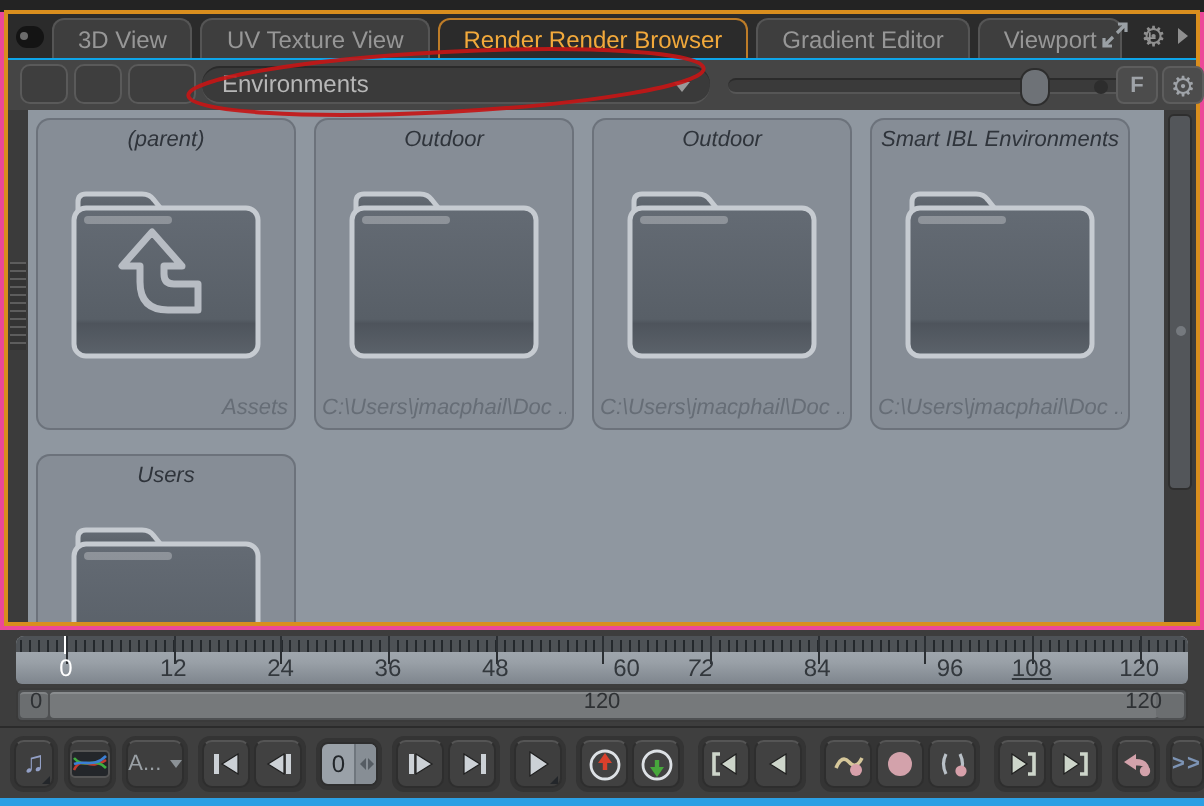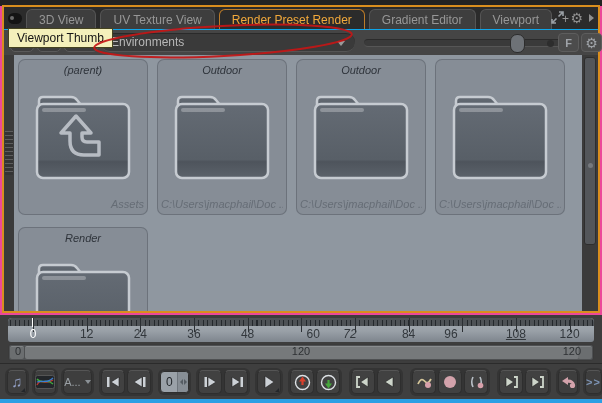--- a/index.html
+++ b/index.html
@@ -126,21 +126,21 @@
 
   <div id="top-strip" class="abs"></div>
 
   <div id="panel" class="abs">
 
     <div id="tabbar" class="abs">
       <div id="vp-thumb-widget"></div>
       <div class="tabs">
         <div class="tab">3D View</div>
         <div class="tab">UV Texture View</div>
-        <div class="tab active">Render Preset Render</div>
+        <div class="tab active">Render Render Browser</div>
         <div class="tab">Gradient Editor</div>
         <div class="tab">Viewport</div>
         <div class="tab plus">+</div>
       </div>
       <div id="tab-icons">
         <svg width="13" height="13" viewBox="0 0 13 13">
           <path d="M8 1 L12 1 L12 5 M12 1 L7.5 5.5 M5 12 L1 12 L1 8 M1 12 L5.5 7.5" stroke="#9aa0a5" stroke-width="1.6" fill="none"></path>
         </svg>
         <span class="gear">⚙</span>
         <span class="chev"></span>
@@ -216,39 +216,40 @@
       </defs>
       <path d="M8 22 L8 12 Q8 8 12 8 L40 8 Q44 8 46 11 L50 16 Z" fill="url(#fg)" stroke="#c6cbd1" stroke-width="2.5" stroke-linejoin="round"></path>
       <rect x="6" y="15" width="92" height="74" rx="6" fill="url(#fg)" stroke="#c6cbd1" stroke-width="2.5"></rect>
       <rect x="11" y="19" width="44" height="4" rx="2" fill="rgba(255,255,255,0.28)"></rect>
       <path class="folder-up-arrow" d="M45 27 L30 44 L39 44 L39 52 Q39 66 53 66 L68 66 L68 53 L56 53 Q51 53 51 48 L51 44 L60 44 Z" fill="none" stroke="#b7bcc3" stroke-width="3.5" stroke-linejoin="round" style="display: none;"></path>
     </svg>
     <div class="tile-caption">C:\Users\jmacphail\Doc ...</div>
   </div>
 
   <div class="tile">
+    <div class="tile-title">Smart IBL Environments</div>
     <svg width="104" height="96" viewBox="0 0 104 96">
       <defs>
         <linearGradient id="fg" x1="0" y1="0" x2="0" y2="1">
           <stop offset="0" stop-color="#646b74"></stop>
                   <stop offset="0.75" stop-color="#585f67"></stop>
           <stop offset="0.78" stop-color="#4e545c"></stop>
                   <stop offset="1" stop-color="#5c636b"></stop>
         </linearGradient>
       </defs>
       <path d="M8 22 L8 12 Q8 8 12 8 L40 8 Q44 8 46 11 L50 16 Z" fill="url(#fg)" stroke="#c6cbd1" stroke-width="2.5" stroke-linejoin="round"></path>
       <rect x="6" y="15" width="92" height="74" rx="6" fill="url(#fg)" stroke="#c6cbd1" stroke-width="2.5"></rect>
       <rect x="11" y="19" width="44" height="4" rx="2" fill="rgba(255,255,255,0.28)"></rect>
       <path class="folder-up-arrow" d="M45 27 L30 44 L39 44 L39 52 Q39 66 53 66 L68 66 L68 53 L56 53 Q51 53 51 48 L51 44 L60 44 Z" fill="none" stroke="#b7bcc3" stroke-width="3.5" stroke-linejoin="round" style="display: none;"></path>
     </svg>
     <div class="tile-caption">C:\Users\jmacphail\Doc ...</div>
   </div>
 
   <div class="tile">
-    <div class="tile-title">Render</div>
+    <div class="tile-title">Users</div>
     <svg width="104" height="96" viewBox="0 0 104 96">
       <defs>
         <linearGradient id="fg" x1="0" y1="0" x2="0" y2="1">
           <stop offset="0" stop-color="#646b74"></stop>
                   <stop offset="0.75" stop-color="#585f67"></stop>
           <stop offset="0.78" stop-color="#4e545c"></stop>
                   <stop offset="1" stop-color="#5c636b"></stop>
         </linearGradient>
       </defs>
       <path d="M8 22 L8 12 Q8 8 12 8 L40 8 Q44 8 46 11 L50 16 Z" fill="url(#fg)" stroke="#c6cbd1" stroke-width="2.5" stroke-linejoin="round"></path>
@@ -263,21 +264,20 @@
           <div class="ridges"></div>
         </div>
       <div id="v-scrollbar" class="abs">
         <div id="v-scroll-thumb">
             <div class="dot"></div>
           </div>
       </div>
     </div>
   </div>
 
-  <div id="tooltip" class="abs">Viewport Thumb</div>
 
   <svg id="annotation-svg" class="abs">
     <ellipse cx="223" cy="41" rx="129" ry="15" transform="rotate(-3 223 41)" fill="none" stroke="#c41616" stroke-width="2" opacity="0.92"></ellipse>
   </svg>
 
   <div id="timeline" class="abs">
     <div id="ruler">
       <div class="comb">
           <div class="minor"></div>
         </div>
@@ -292,21 +292,21 @@
         <span class="r-label" style="left: 185.974px;">36</span>
         <div class="r-tick" style="left: 239.632px;"></div>
         <span class="r-label" style="left: 239.632px;">48</span>
         <div class="r-tick" style="left: 293.29px;"></div>
         <span class="r-label" style="left: 293.29px; margin-left: 12px;">60</span>
         <div class="r-tick" style="left: 346.948px;"></div>
         <span class="r-label" style="left: 342px; font-style: italic;">72</span>
         <div class="r-tick" style="left: 400.606px;"></div>
         <span class="r-label" style="left: 400.606px;">84</span>
         <div class="r-tick" style="left: 454.264px;"></div>
-        <span class="r-label" style="left: 443px; text-align: right;">96</span>
+        <span class="r-label" style="left: 467px; text-align: right;">96</span>
         <div class="r-tick" style="left: 507.922px;"></div>
         <span class="r-label" style="left: 507.922px; text-decoration: underline;">108</span>
         <div class="r-tick" style="left: 561.58px;"></div>
         <span class="r-label" style="left: 561.58px;">120</span>
       </div>
     <div id="range-bar">
       <div class="range-cap" id="range-cap-left"></div>
       <div id="range-inner"></div>
       <div class="range-cap" id="range-cap-right"></div>
       <span class="range-label" id="range-label-start">0</span>

